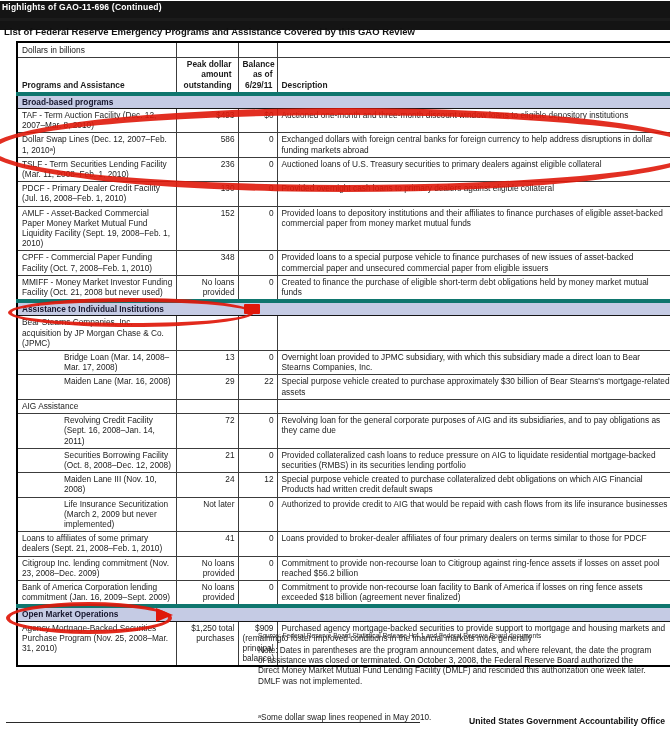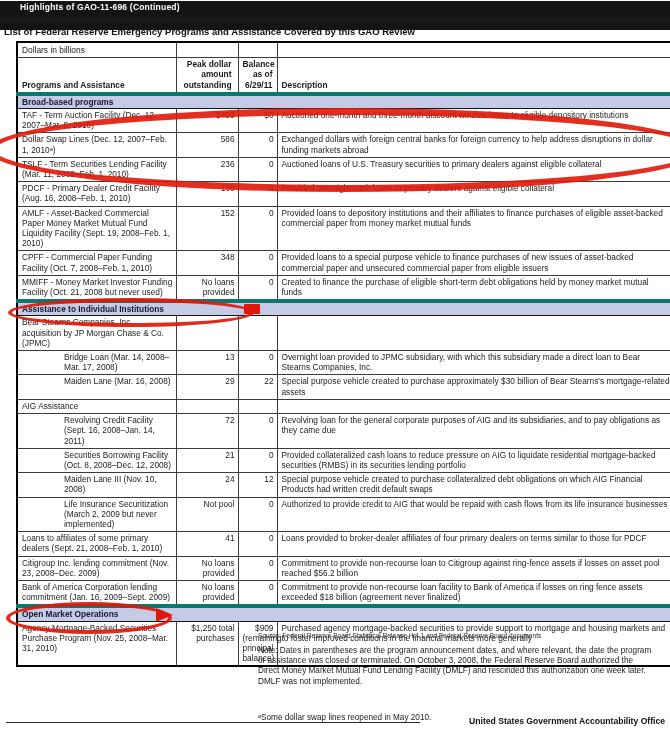--- a/index.html
+++ b/index.html
@@ -4,21 +4,21 @@
 <style>
   html,body{margin:0;padding:0;}
   body{
     width:670px;height:735px;position:relative;overflow:hidden;
     background:#ffffff;color:#1c1c1c;
     font-family:"Liberation Sans","DejaVu Sans",sans-serif;
   }
   .top-bar{
     position:absolute;top:1px;left:0;right:0;height:29px;
     background:#141414;color:#fff;font-weight:bold;font-size:8.5px;
-    line-height:13px;padding-left:20px;letter-spacing:.2px;
+    line-height:13px;padding-left:2px;letter-spacing:.2px;
   }
   .thick-rule{position:absolute;top:18px;left:0;width:670px;height:3px;background:#1b1b1b;}
   .doc-title{position:absolute;top:26px;left:4px;font-size:9.5px;font-weight:bold;color:#0f0f0f;}
   table.tbl{
     position:absolute;top:41px;left:16px;width:658px;
     border-collapse:collapse;table-layout:fixed;
     font-size:8.3px;line-height:10.2px;color:#1c1c1c;
     border:2px solid #000;
   }
   .tbl td{border:1px solid #3c3c3c;padding:1px 3px 2px 4px;vertical-align:top;position:relative;}
@@ -118,21 +118,21 @@
         <td class="c-bal">0</td>
         <td class="c-desc">Exchanged dollars with foreign central banks for foreign currency to help address disruptions in dollar funding markets abroad</td>
       </tr>
       <tr>
         <td class="c-prog">TSLF - Term Securities Lending Facility (Mar. 11, 2008–Feb. 1, 2010)</td>
         <td class="c-num">236</td>
         <td class="c-bal">0</td>
         <td class="c-desc">Auctioned loans of U.S. Treasury securities to primary dealers against eligible collateral</td>
       </tr>
       <tr>
-        <td class="c-prog">PDCF - Primary Dealer Credit Facility (Aug. 16, 2008–Feb. 1, 2010)</td>
+        <td class="c-prog">PDCF - Primary Dealer Credit Facility (Jul. 16, 2008–Feb. 1, 2010)</td>
         <td class="c-num">130</td>
         <td class="c-bal">0</td>
         <td class="c-desc">Provided overnight cash loans to primary dealers against eligible collateral</td>
       </tr>
       <tr>
         <td class="c-prog">AMLF - Asset-Backed Commercial Paper Money Market Mutual Fund Liquidity Facility  (Sept. 19, 2008–Feb. 1, 2010)</td>
         <td class="c-num">152</td>
         <td class="c-bal">0</td>
         <td class="c-desc">Provided loans to depository institutions and their affiliates to finance purchases of eligible asset-backed commercial paper from money market mutual funds</td>
       </tr>
@@ -190,21 +190,21 @@
         <td class="c-desc">Provided collateralized cash loans to reduce pressure on AIG to liquidate residential mortgage-backed securities (RMBS) in its securities lending portfolio</td>
       </tr>
       <tr>
         <td class="c-prog ind">Maiden Lane III (Nov. 10, 2008)</td>
         <td class="c-num">24</td>
         <td class="c-bal">12</td>
         <td class="c-desc">Special purpose vehicle created to purchase collateralized debt obligations on which AIG Financial Products had written credit default swaps</td>
       </tr>
       <tr>
         <td class="c-prog ind">Life Insurance Securitization (March 2, 2009 but never implemented)</td>
-        <td class="c-num">Not pool</td>
+        <td class="c-num">Not later</td>
         <td class="c-bal">0</td>
         <td class="c-desc">Authorized to provide credit to AIG that would be repaid with cash flows from its life insurance businesses</td>
       </tr>
       <tr>
         <td class="c-prog">Loans to affiliates of some primary dealers (Sept. 21, 2008–Feb. 1, 2010)</td>
         <td class="c-num">41</td>
         <td class="c-bal">0</td>
         <td class="c-desc">Loans provided to broker-dealer affiliates of four primary dealers on terms similar to those for PDCF</td>
       </tr>
       <tr>

